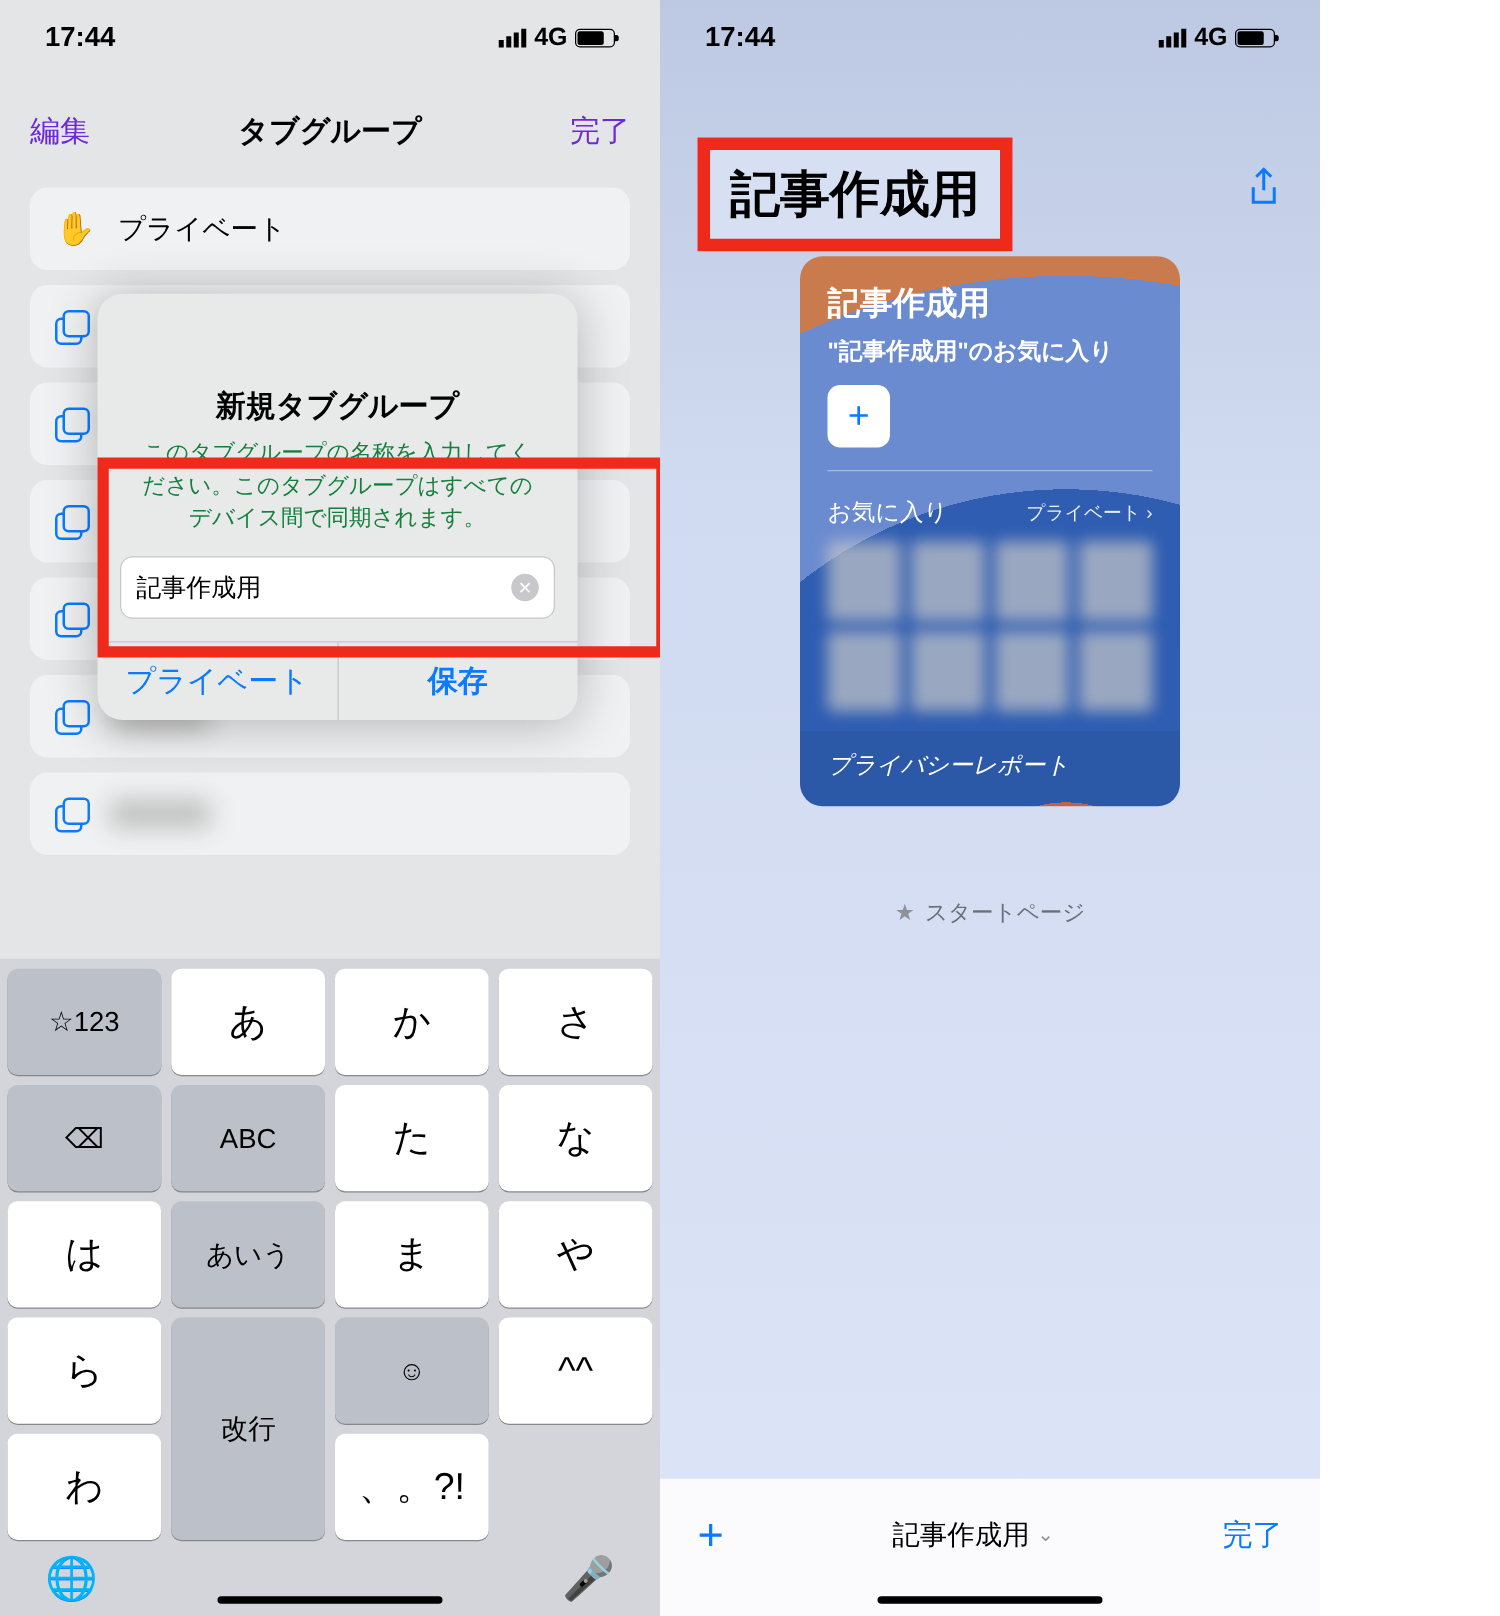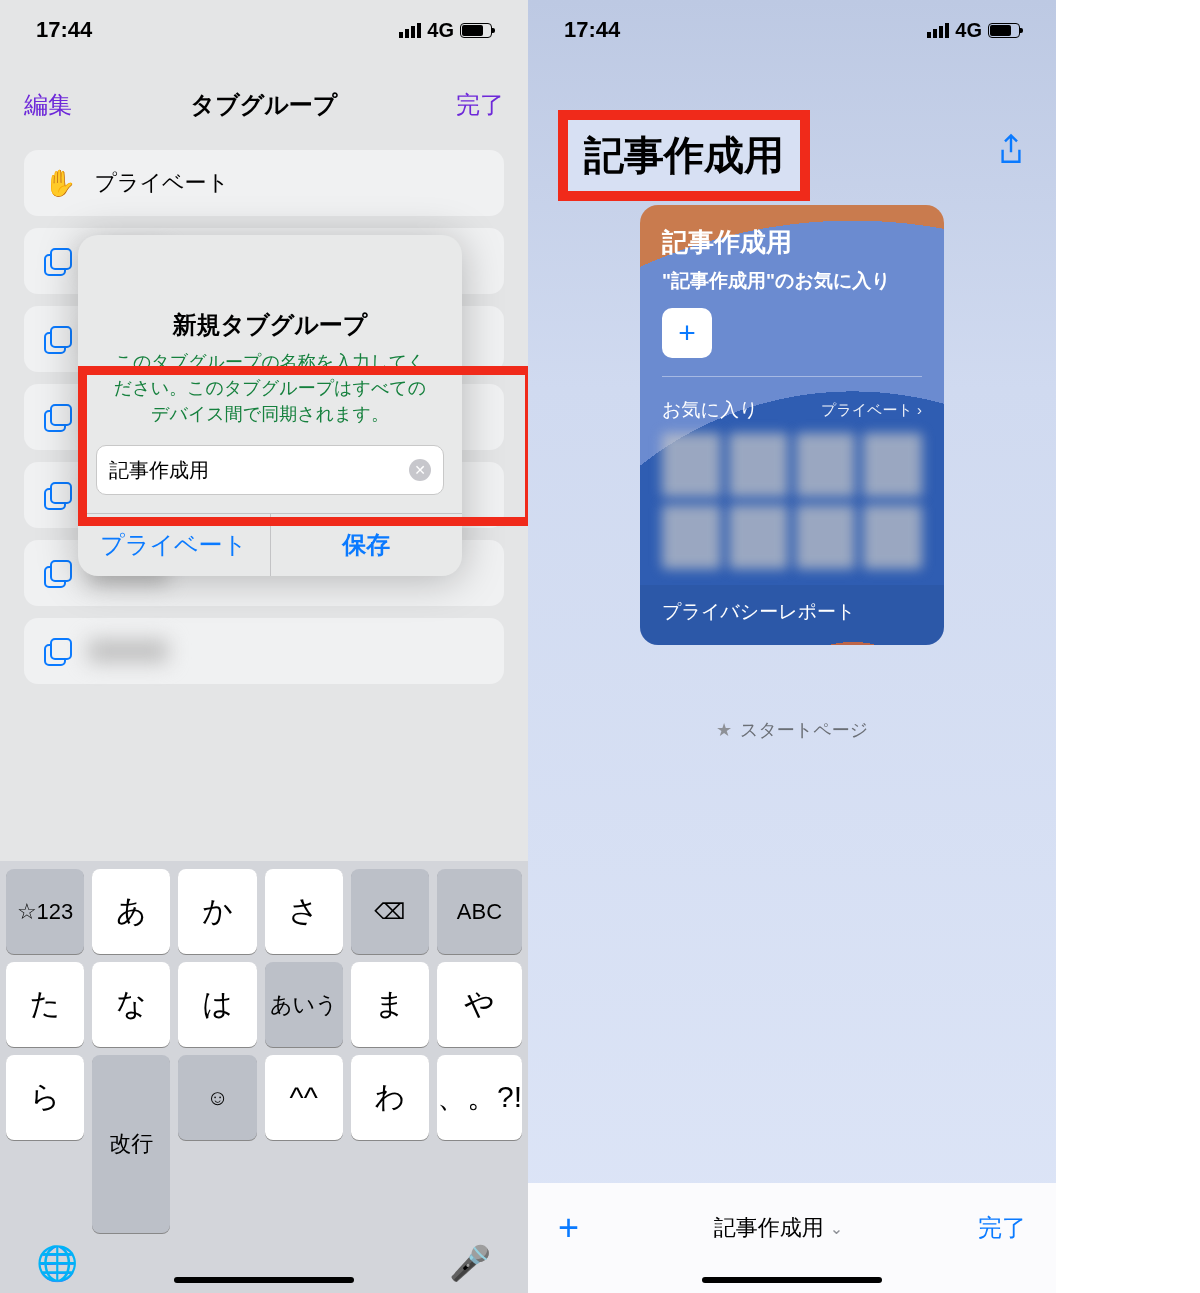--- a/index.html
+++ b/index.html
@@ -43,42 +43,42 @@
   .alert-act + .alert-act { border-left:1px solid #c3c3c5; font-weight:600; }
 
   .hl-input { position:absolute; border:9px solid #f02a1a; z-index:6; pointer-events:none; }
   .hl1 { top:366px; left:78px; width:456px; height:160px; }
 
   
   .kb { position:absolute; left:0; right:0; bottom:0; background:#d3d5da; padding:8px 6px 10px; }
   .key { flex:1; height:85px; background:#fff; border-radius:8px; box-shadow:0 1px 0 #888; display:flex; align-items:center; justify-content:center; font-size:30px; }
   .key-fn { background:#bcc0c8; font-size:22px; }
   .kb-bottom { display:flex; justify-content:space-between; align-items:center; padding:10px 30px 0; font-size:34px; color:#444; }
-  .kb-grid { display:grid; grid-template-columns: 1fr 1fr 1fr 1fr 1fr 1fr; grid-template-rows: repeat(4, 85px); gap:8px; }
+  .kb-grid { display:grid; grid-template-columns: 1fr 1fr 1fr 1fr; grid-template-rows: repeat(4, 85px); gap:8px; }
   .span2r { grid-row: span 2; height:auto; }
 
   .home-ind { position:absolute; bottom:10px; left:50%; transform:translateX(-50%); width:180px; height:6px; border-radius:4px; background:#000; }
 
   
   .r-header { position:absolute; top:110px; left:0; right:0; display:flex; align-items:center; justify-content:space-between; padding:0 30px; }
   .r-title-box { border:10px solid #f02a1a; padding:8px 16px; background:#d7e0f3; }
   .r-title { font-size:40px; font-weight:700; }
   .share-icon { color:#0a7aff; font-size:36px; }
   .share-svg { width:30px; height:36px; }
 
   .card { position:absolute; top:205px; left:112px; right:112px; border-radius:18px; overflow:hidden; color:#fff; background: radial-gradient(circle at 70% 120%, #c86b4c 0 16%, #2f5db2 16% 60%, #6b8bd0 60% 90%, #c97b4e 90%); }
   .card-head { padding:20px 22px 8px; font-size:26px; font-weight:700; }
   .card-sub { padding:0 22px 14px; font-size:19px; font-weight:600; }
   .plus-tile { margin:0 22px 18px; width:50px; height:50px; background:#fff; border-radius:10px; display:flex; align-items:center; justify-content:center; color:#0a7aff; font-size:30px; }
   .card-sep { height:1px; background:rgba(255,255,255,.4); margin:6px 22px; }
   .fav-row { display:flex; align-items:center; justify-content:space-between; padding:14px 22px 10px; font-size:19px; }
   .fav-link { font-size:15px; opacity:.9; }
   .fav-grid { display:grid; grid-template-columns:repeat(4,1fr); gap:8px; padding:0 22px 16px; }
   .fav-cell { height:64px; background:rgba(200,200,200,.7); filter:blur(6px); border-radius:4px; }
-  .card-foot { padding:14px 22px 20px; font-size:19px; background:rgba(0,0,0,.05); }
+  .card-foot { padding:14px 22px 20px; font-size:19px; background:rgba(0,0,0,.05);font-style:italic; }
   .card-cap { position:absolute; top:718px; left:0; right:0; text-align:center; color:#6b6f76; font-size:18px; display:flex; align-items:center; justify-content:center; gap:8px; }
   .star { color:#8e9197; font-size:18px; }
 
   .bottombar { position:absolute; bottom:0; left:0; right:0; height:110px; background:#fbfbfd; display:flex; align-items:center; justify-content:space-between; padding:0 30px 20px; }
   .bb-plus { color:#0a7aff; font-size:36px; }
   .bb-center { font-size:22px; display:flex; align-items:center; gap:6px; }
   .chev { color:#8e9197; font-size:16px; }
   .bb-done { color:#0a7aff; font-size:24px; }
 </style>
 </head>

